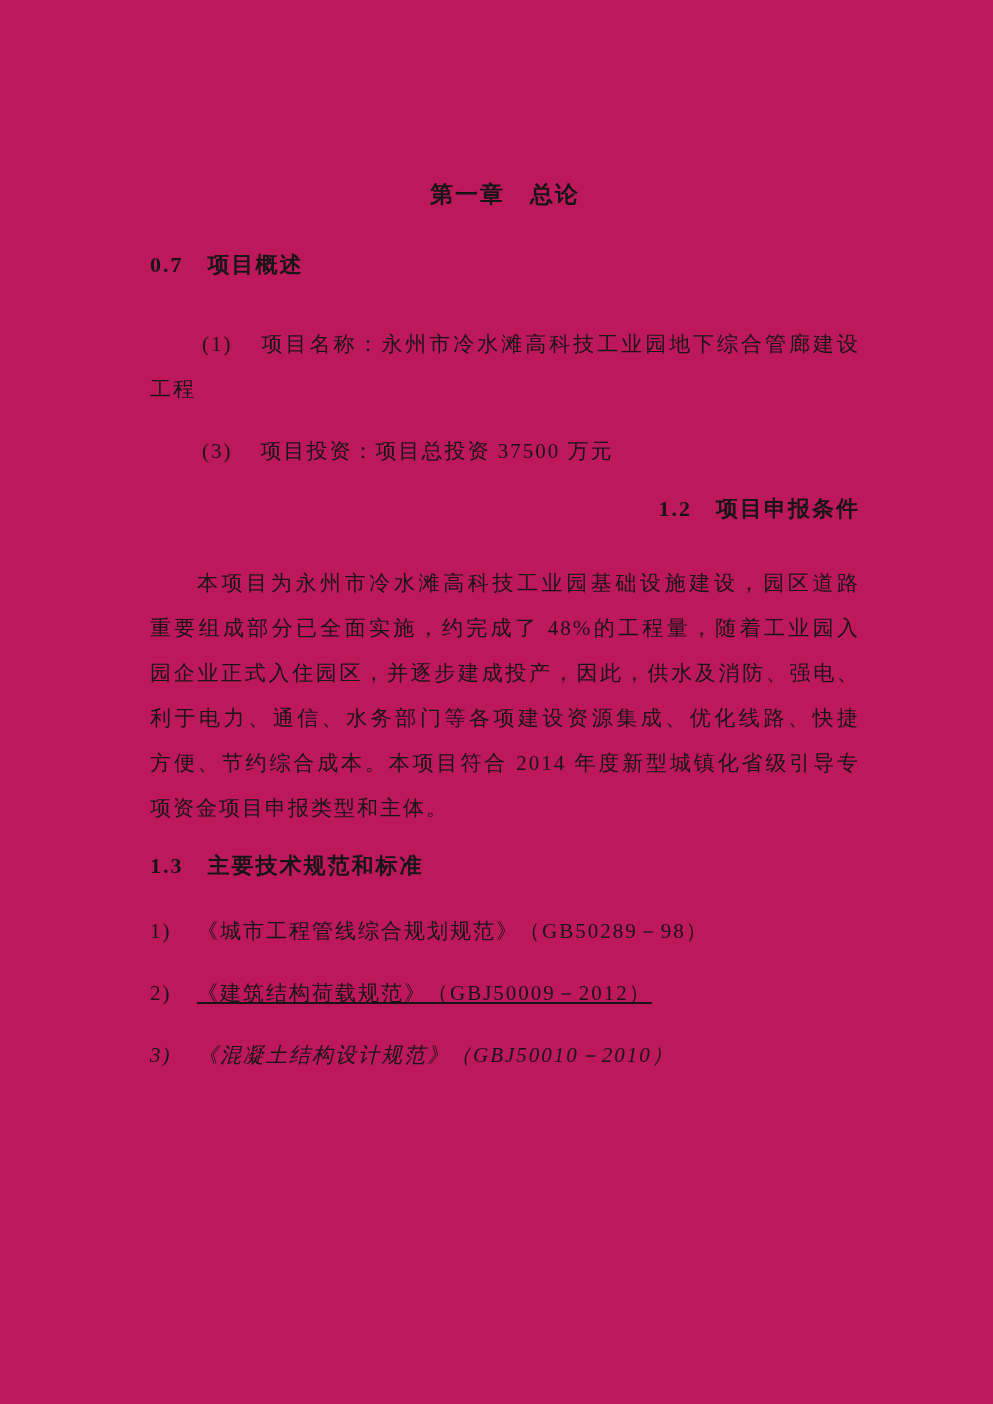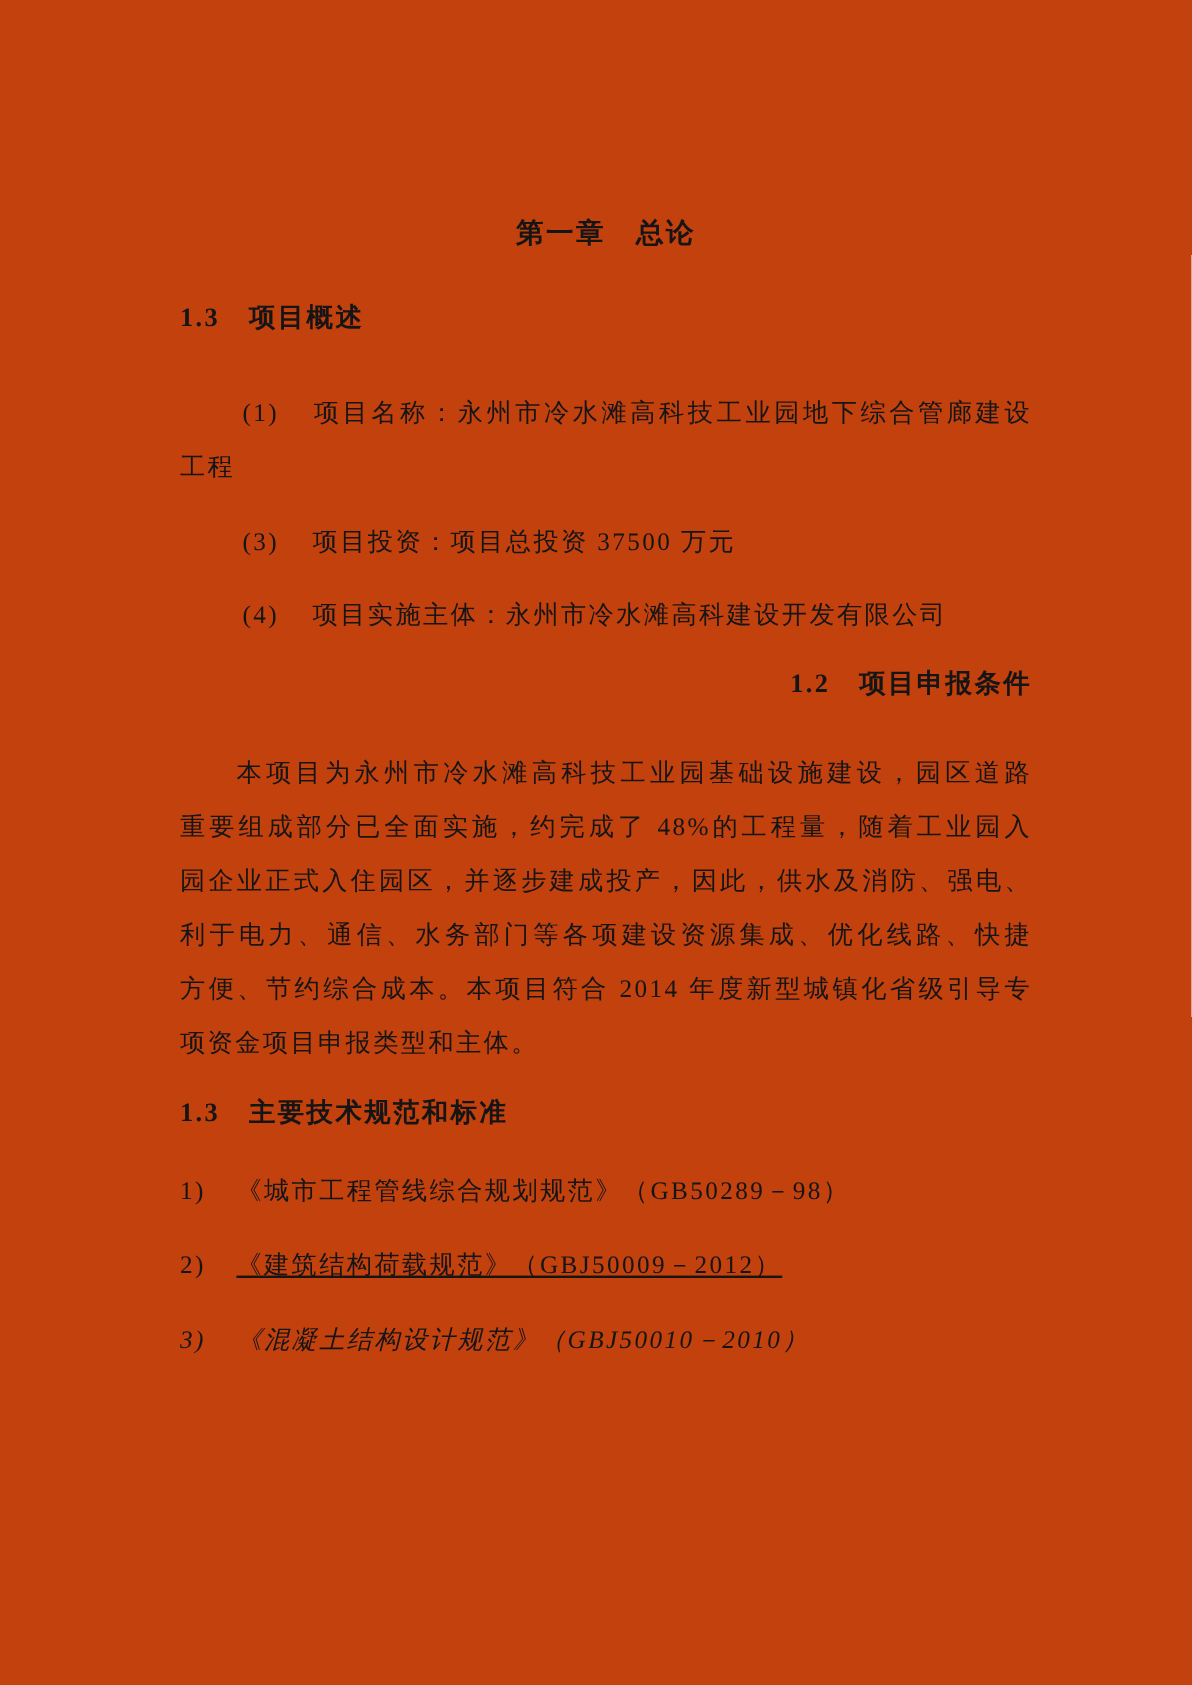--- a/index.html
+++ b/index.html
@@ -5,21 +5,21 @@
 <style>
   html, body {
     margin: 0;
     padding: 0;
     background: #ffffff;
   }
   .page {
     position: relative;
     width: 993px;
     height: 1404px;
-    background: #c2410c;
+    background: #be185d;
     color: #151515;
     font-family: "Liberation Serif", "DejaVu Serif", serif;
     overflow: hidden;
   }
   .content {
     margin-left: 150px;
     margin-right: 133px; 
   }
   
   .doc-title {
@@ -76,41 +76,36 @@
   }
 </style>
 </head>
 <body>
 
 <div class="page">
   <div class="content">
 
     <h1 class="doc-title">第一章　总论</h1>
 
-    <h2 class="sec-heading h11">1.3　项目概述</h2>
+    <h2 class="sec-heading h11">0.7　项目概述</h2>
 
     <div class="bodytext item1">
       <div class="iline stretch">
         <span class="inum">(1)</span><span>项目名称：永州市冷水滩高科技工业园地下综合管廊建设</span>
       </div>
       <div class="iline cont">工程</div>
     </div>
 
 
     <div class="bodytext item3">
       <div class="iline">
         <span class="inum">(3)</span><span>项目投资：项目总投资 37500 万元</span>
       </div>
     </div>
 
-    <div class="bodytext item4">
-      <div class="iline">
-        <span class="inum">(4)</span><span>项目实施主体：永州市冷水滩高科建设开发有限公司</span>
-      </div>
-    </div>
 
     <h2 class="sec-heading h12">1.2　项目申报条件</h2>
 
     <div class="bodytext para">
       <div class="pline first stretch">本项目为永州市冷水滩高科技工业园基础设施建设，园区道路</div>
       <div class="pline stretch">重要组成部分已全面实施，约完成了 48%的工程量，随着工业园入</div>
       <div class="pline stretch">园企业正式入住园区，并逐步建成投产，因此，供水及消防、强电、</div>
       <div class="pline stretch">利于电力、通信、水务部门等各项建设资源集成、优化线路、快捷</div>
       <div class="pline stretch">方便、节约综合成本。本项目符合 2014 年度新型城镇化省级引导专</div>
       <div class="pline">项资金项目申报类型和主体。</div>

